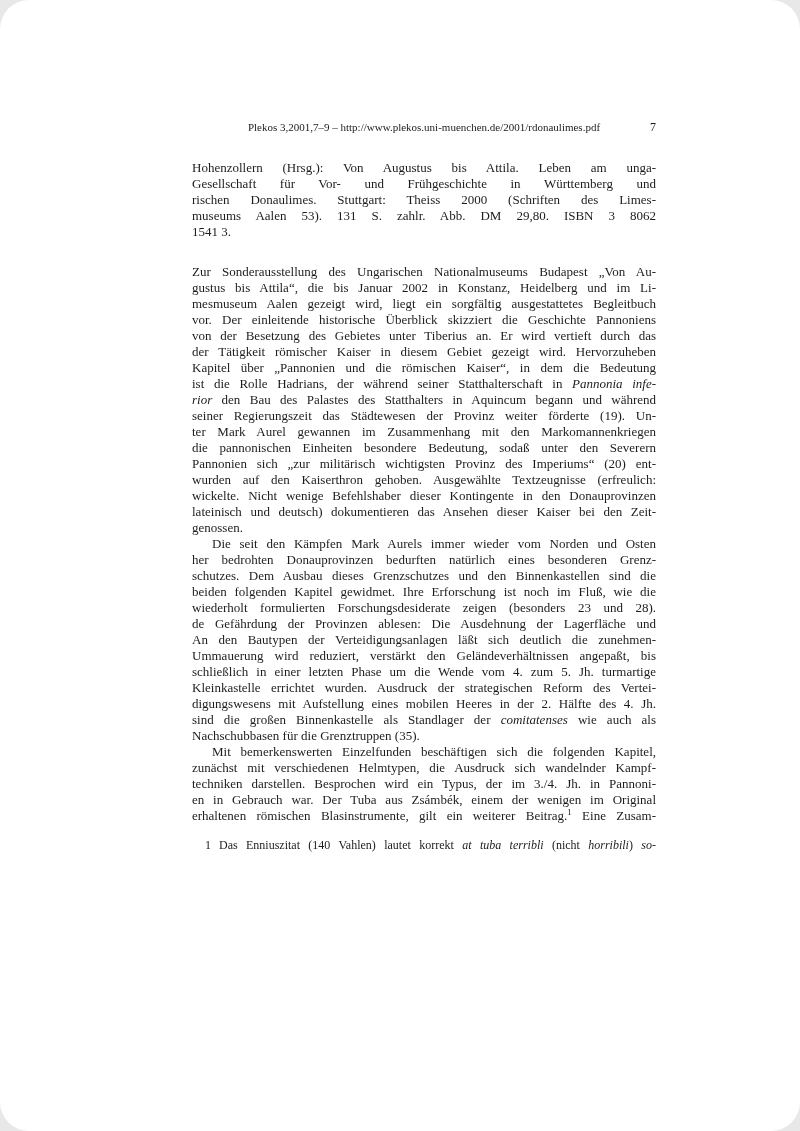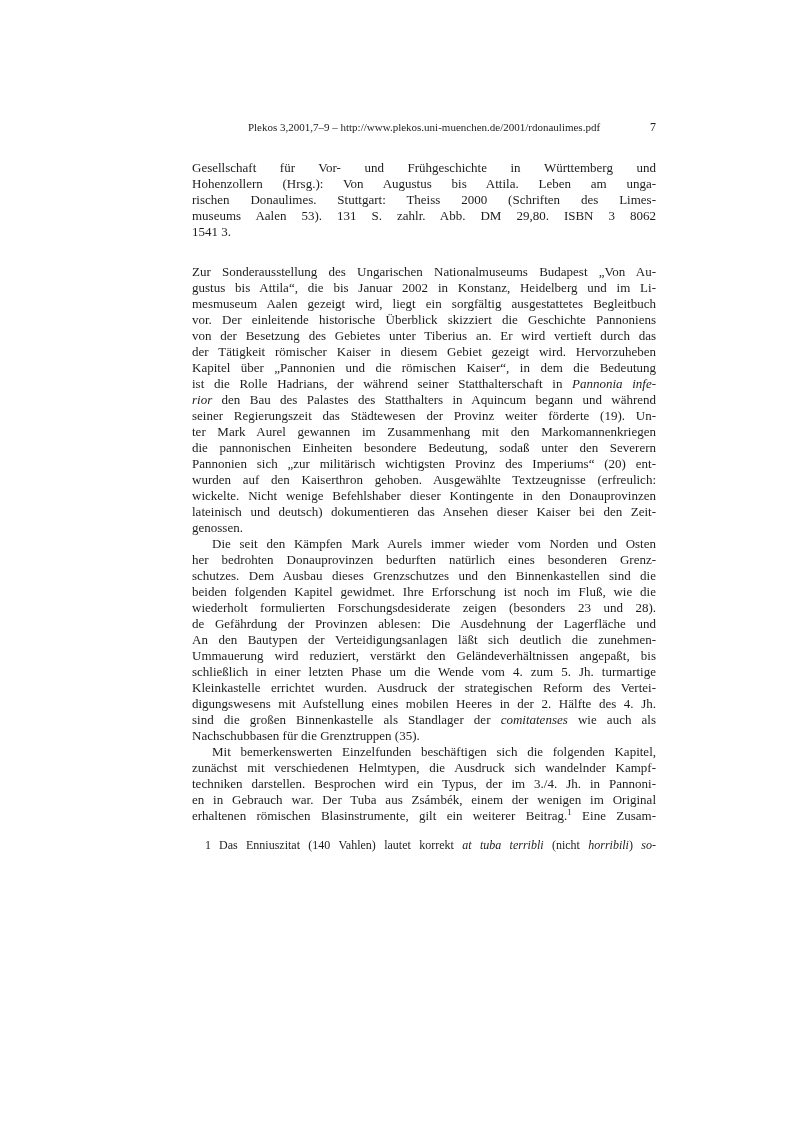--- a/index.html
+++ b/index.html
@@ -4,20 +4,21 @@
 <style>
   html, body { margin: 0; padding: 0; background: #e8e8e8; }
   .page {
     position: relative;
     width: 800px;
     height: 1131px;
     background: #ffffff;
     font-family: "Liberation Serif", "DejaVu Serif", serif;
     color: #1c1c1c;
     overflow: hidden;
+    border-radius: 29px;
   }
   .text-column {
     position: absolute;
     left: 192px;
     top: 120px;
     width: 464px;
   }
   .running-header {
     position: relative;
     height: 14px;
@@ -70,22 +71,22 @@
 
 <div class="page">
   <div class="text-column">
 
     <div class="running-header">
       <span>Plekos 3,2001,7–9 – http://www.plekos.uni-muenchen.de/2001/rdonaulimes.pdf</span>
       <span class="pagenum">7</span>
     </div>
 
     <div class="title-block" id="title-block">
+        <div class="line"><span>Hohenzollern (Hrsg.): Von Augustus bis Attila. Leben am unga-</span></div>
         <div class="line"><span>Gesellschaft für Vor- und Frühgeschichte in Württemberg und</span></div>
-        <div class="line"><span>Hohenzollern (Hrsg.): Von Augustus bis Attila. Leben am unga-</span></div>
         <div class="line"><span>rischen Donaulimes. Stuttgart: Theiss 2000 (Schriften des Limes-</span></div>
         <div class="line"><span>museums Aalen 53). 131 S. zahlr. Abb. DM 29,80. ISBN 3 8062</span></div>
         <div class="line flush"><span>1541 3.</span></div>
       </div>
 
     <div class="body-text" id="body-text">
         <div>
           <div class="line"><span>Zur Sonderausstellung des Ungarischen Nationalmuseums Budapest „Von Au-</span></div>
           <div class="line"><span>gustus bis Attila“, die bis Januar 2002 in Konstanz, Heidelberg und im Li-</span></div>
           <div class="line"><span>mesmuseum Aalen gezeigt wird, liegt ein sorgfältig ausgestattetes Begleitbuch</span></div>

